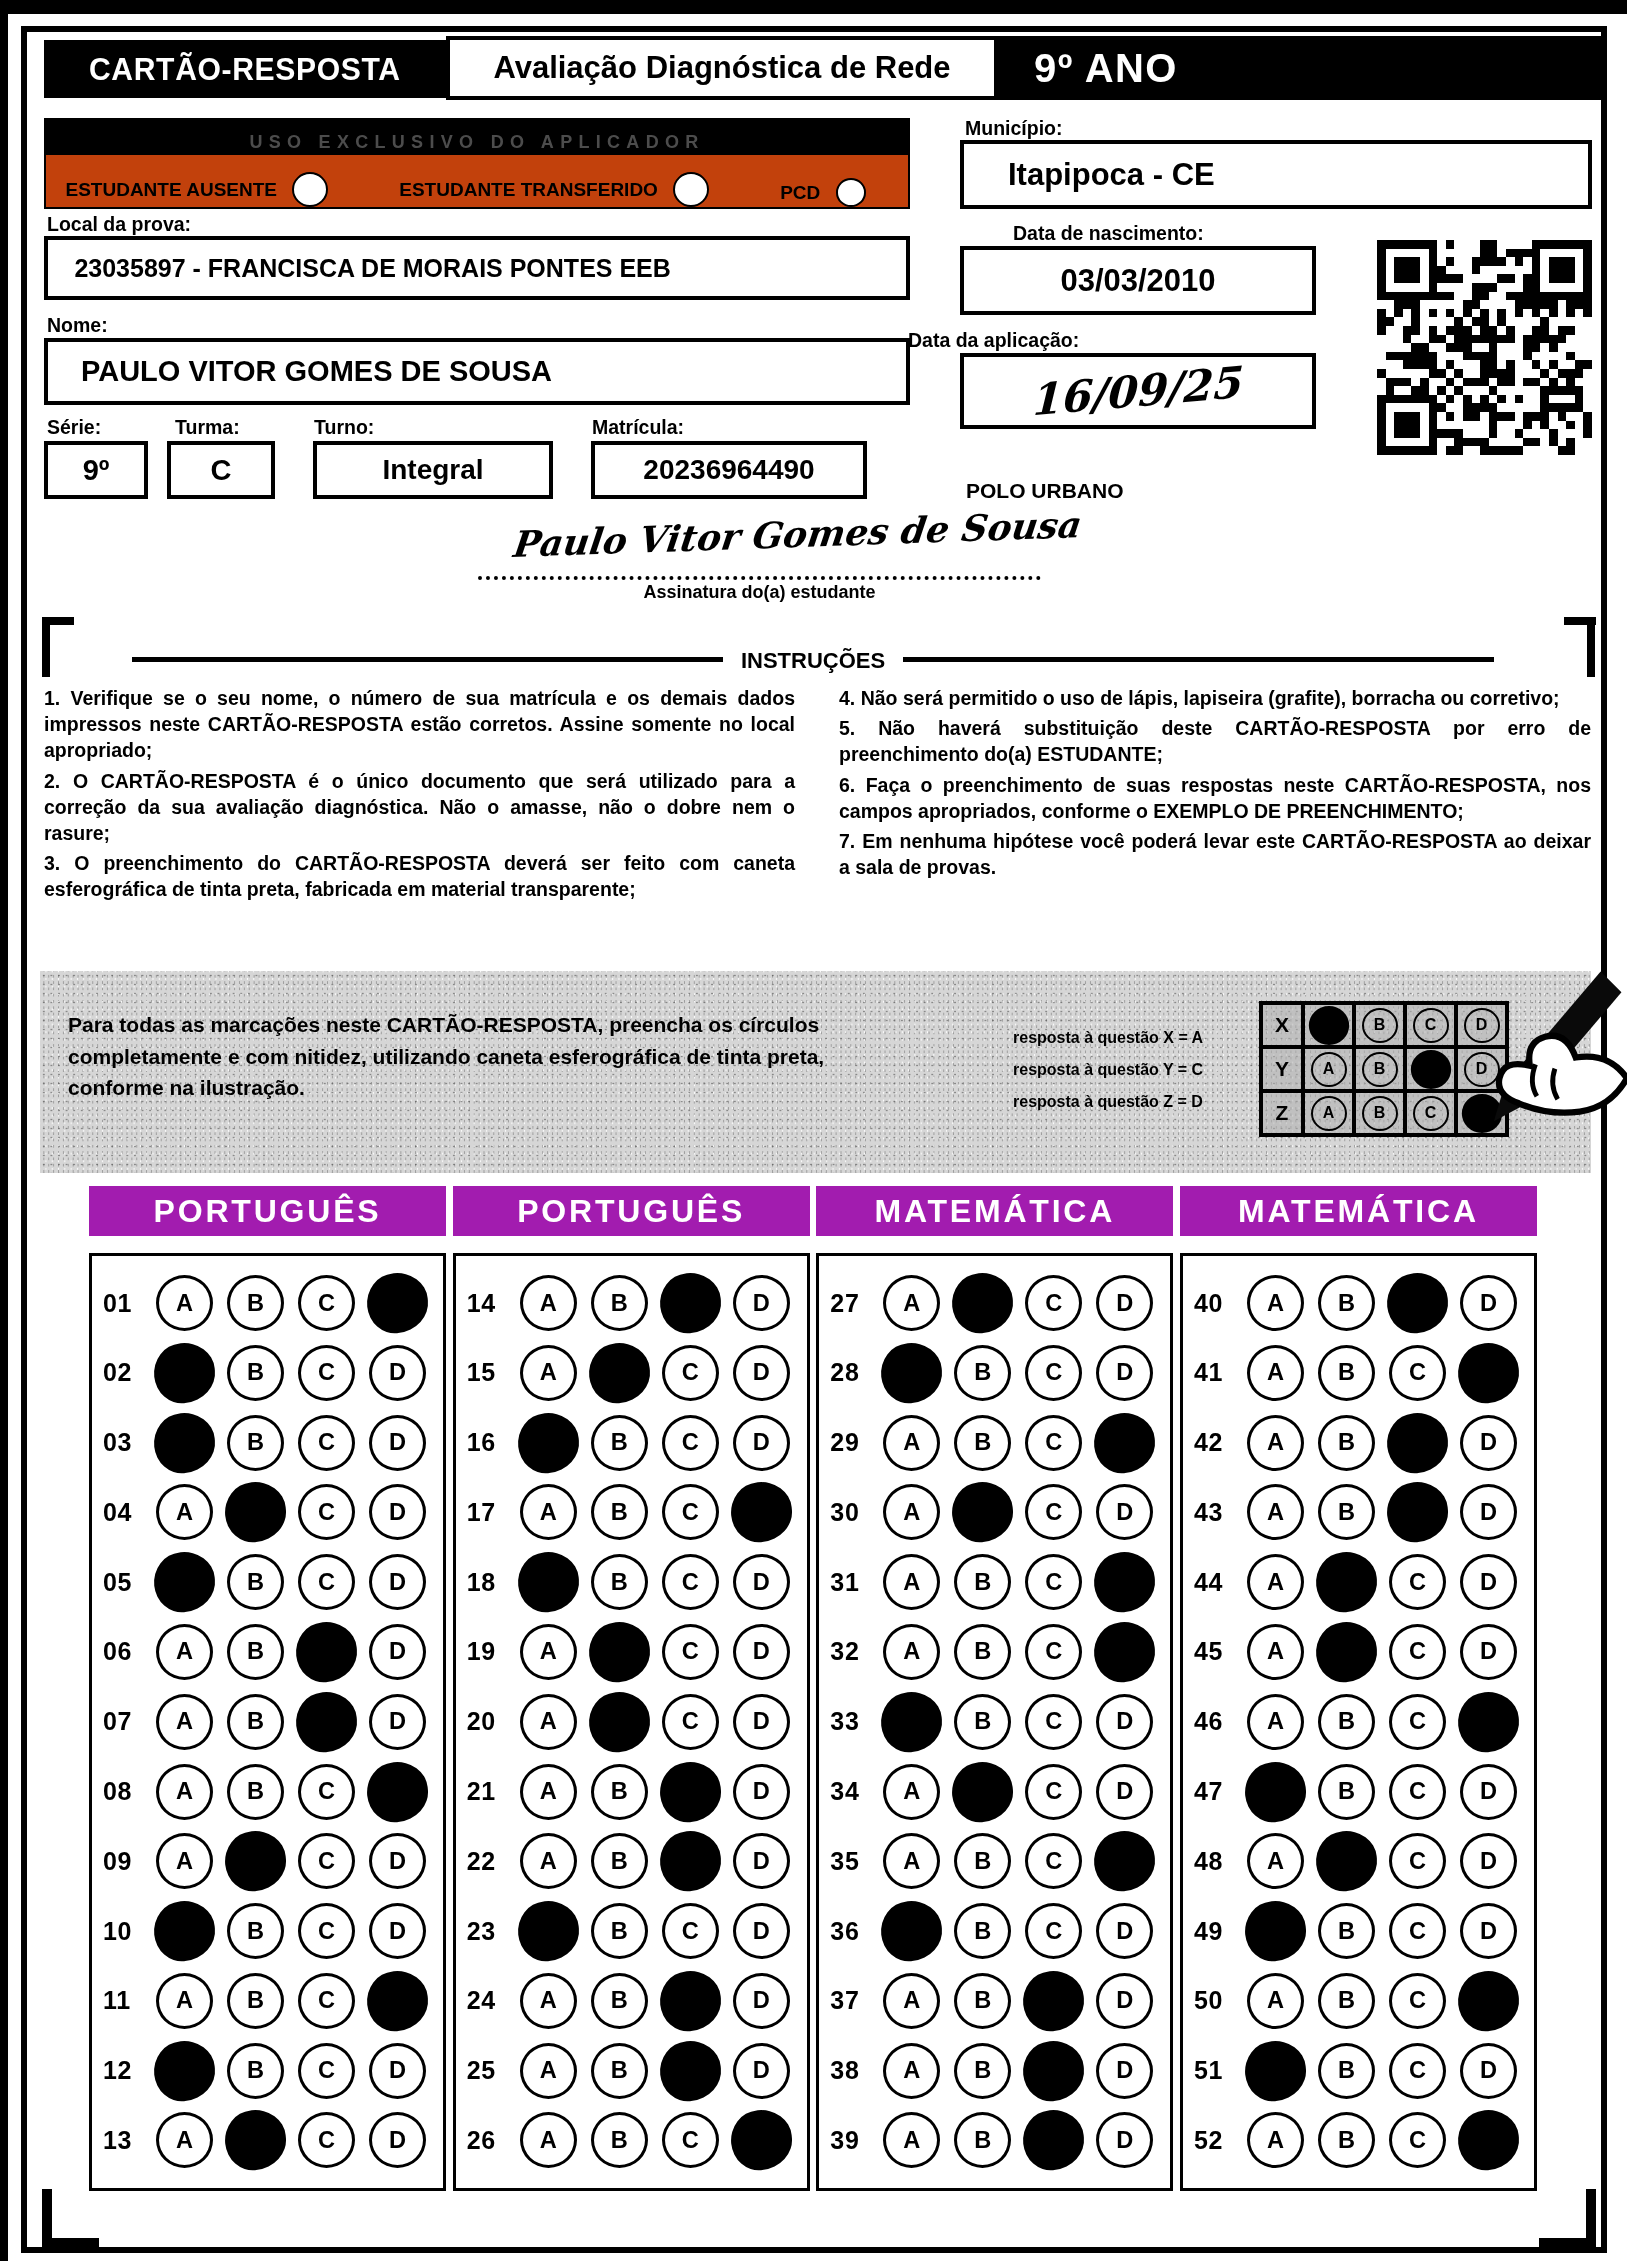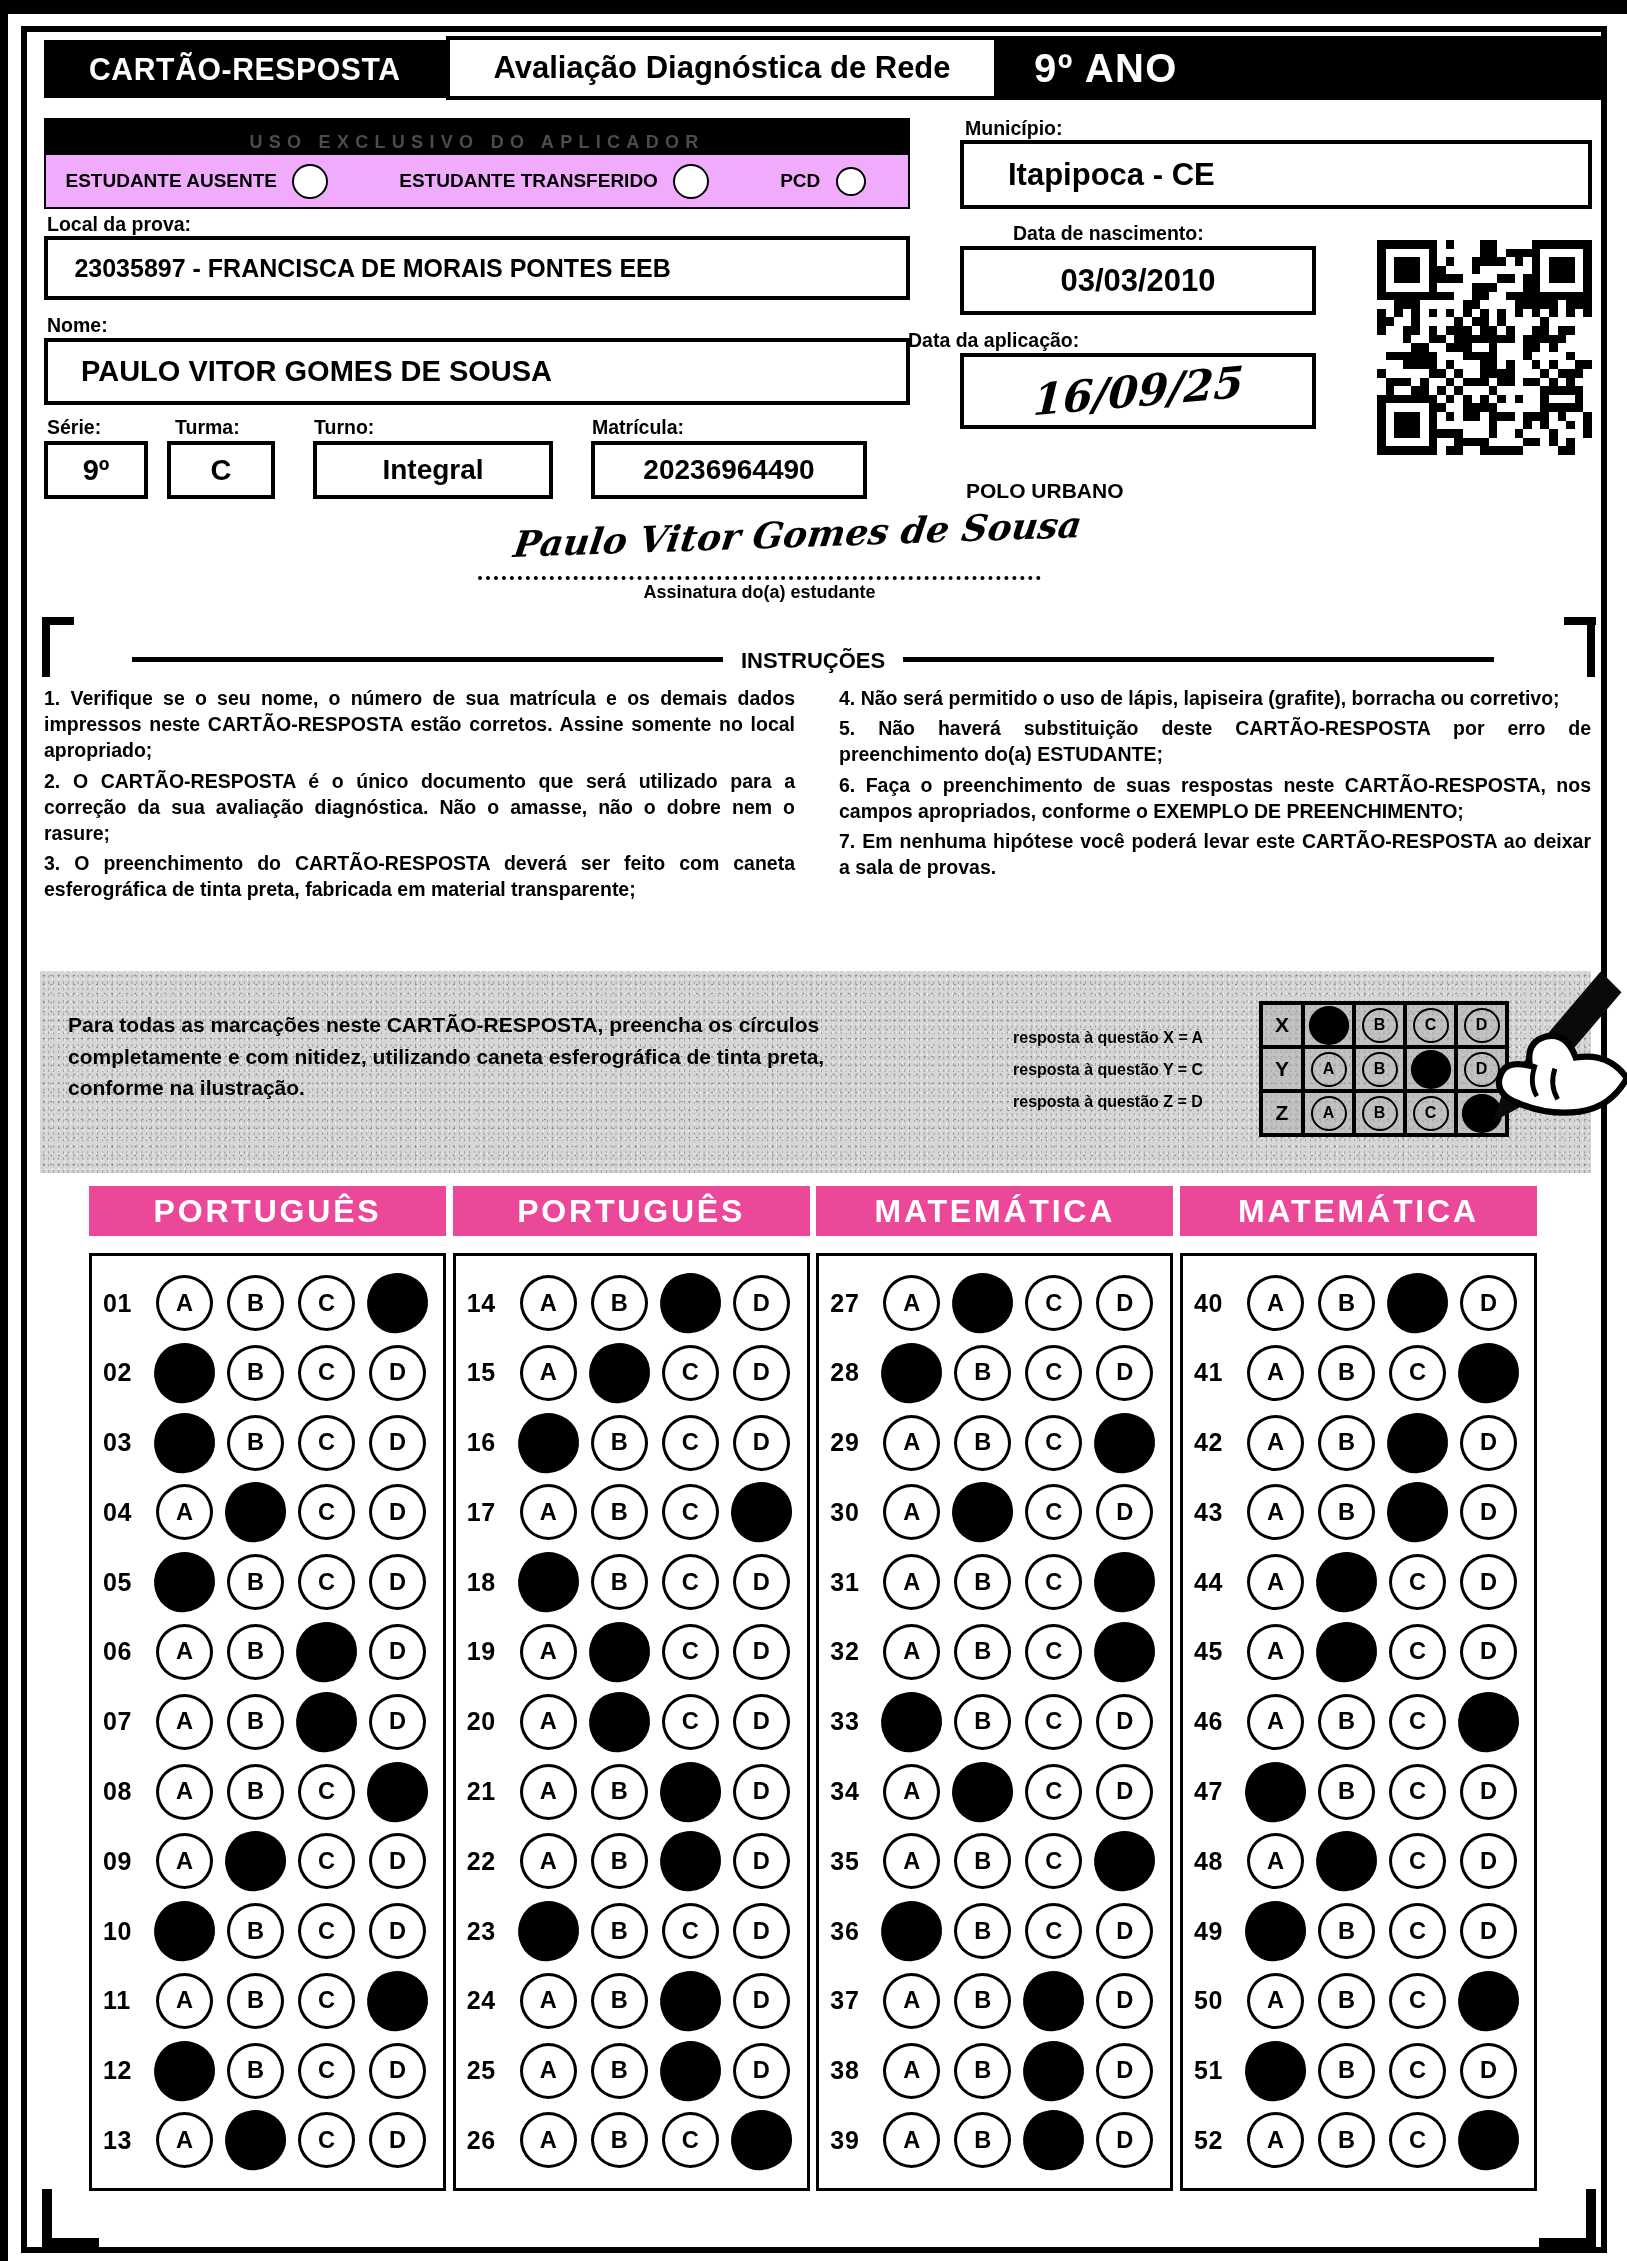--- a/index.html
+++ b/index.html
@@ -6,22 +6,22 @@
   body{width:1627px;height:2261px;position:relative;overflow:hidden;
        font-family:"Liberation Sans",sans-serif;color:#000;}
   .abs{position:absolute;}
   .black{background:#000;}
   .bar-title{color:#fff;font-weight:bold;display:flex;align-items:center;justify-content:center;}
   .framebox{border:4.2px solid #000;background:#fff;display:flex;align-items:center;}
   .lbl{font-weight:bold;font-size:19.5px;}
   .val{font-weight:bold;}
   .hand{font-family:"DejaVu Serif",serif;font-style:italic;}
   .circle{width:32px;height:31px;border:2.8px solid #000;border-radius:50%;background:#fff;}
-  .statusrow{border:2.1px solid #000;display:flex;align-items:center;justify-content:space-between;
-             padding:0 42px 0 19.5px;background:#f0abfc;}
+  .statusrow{border:2.1px solid #000;display:flex;align-items:flex-end;justify-content:space-between;
+             padding:0 42px 0 19.5px;background:#c2410c;}
   .statusitem{display:flex;align-items:center;gap:15.3px;font-weight:600;font-size:19px;}
   .instr p{margin:0 0 4.2px 0;font-weight:bold;font-size:19.5px;line-height:1.34;text-align:justify;}
   .rule{background:#000;height:4.9px;}
   .graybox{background-color:#d6d6d6;
     background-image:
       radial-gradient(rgba(60,60,60,.5) 0.8px, transparent 1px),
       radial-gradient(rgba(255,255,255,.9) 0.8px, transparent 1px),
       radial-gradient(rgba(90,90,90,.45) 0.7px, transparent 0.8px);
     background-size:7.6px 9px,6.3px 7.6px,4.9px 6.3px;
     background-position:0 0,2.8px 4.2px,1.4px 2.1px;}
@@ -31,21 +31,21 @@
   .ex-cell{width:47px;height:40px;display:flex;align-items:center;justify-content:center;
            border-right:4.2px solid #000;}
   .ex-cell:last-child{border-right:none;}
   .ex-cell.lab{width:38px;font-weight:bold;font-size:21px;}
   .ex-bub{width:32px;height:31px;border:2.8px solid #000;border-radius:50%;display:flex;
           align-items:center;justify-content:center;font-weight:bold;font-size:16px;background:transparent;}
   .ex-bub.filled{background:#000;border-color:#000;transform:scale(1.12);}
   .legend div{font-weight:bold;font-size:16px;line-height:2.0;white-space:nowrap;}
   .ans-area{display:flex;justify-content:space-between;}
   .ans-col{width:357px;display:flex;flex-direction:column;height:100%;}
-  .ans-head{height:50px;background:#ec4899;color:#fff;font-weight:bold;font-size:32px;
+  .ans-head{height:50px;background:#a21caf;color:#fff;font-weight:bold;font-size:32px;
             letter-spacing:2.8px;display:flex;align-items:center;justify-content:center;}
   .ans-box{margin-top:16.7px;flex:1;border:3.5px solid #000;display:flex;flex-direction:column;
            justify-content:space-evenly;padding:5.6px 0 5.6px 11px;background:#fff;}
   .ans-row{display:flex;align-items:center;gap:14px;}
   .qnum{width:39px;font-weight:bold;font-size:25px;letter-spacing:0.7px;}
   .bubble{width:51px;height:50px;border:3.5px solid #000;border-radius:50%;display:flex;
           align-items:center;justify-content:center;font-weight:bold;font-size:23.6px;flex:0 0 auto;}
   .bubble.filled{background:#000;border-color:#000;
                  border-radius:48% 52% 55% 45% / 52% 48% 50% 50%;
                  transform:rotate(-6deg) scale(1.07);}

